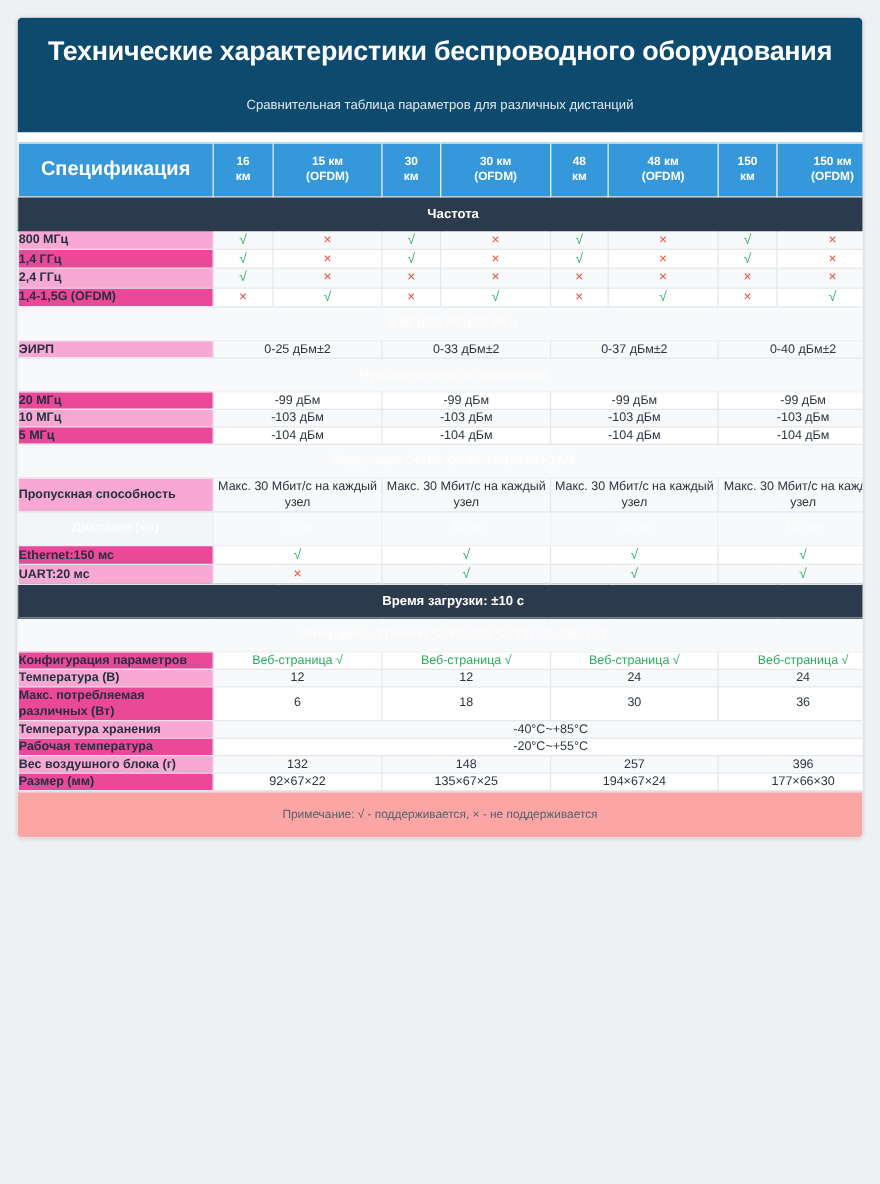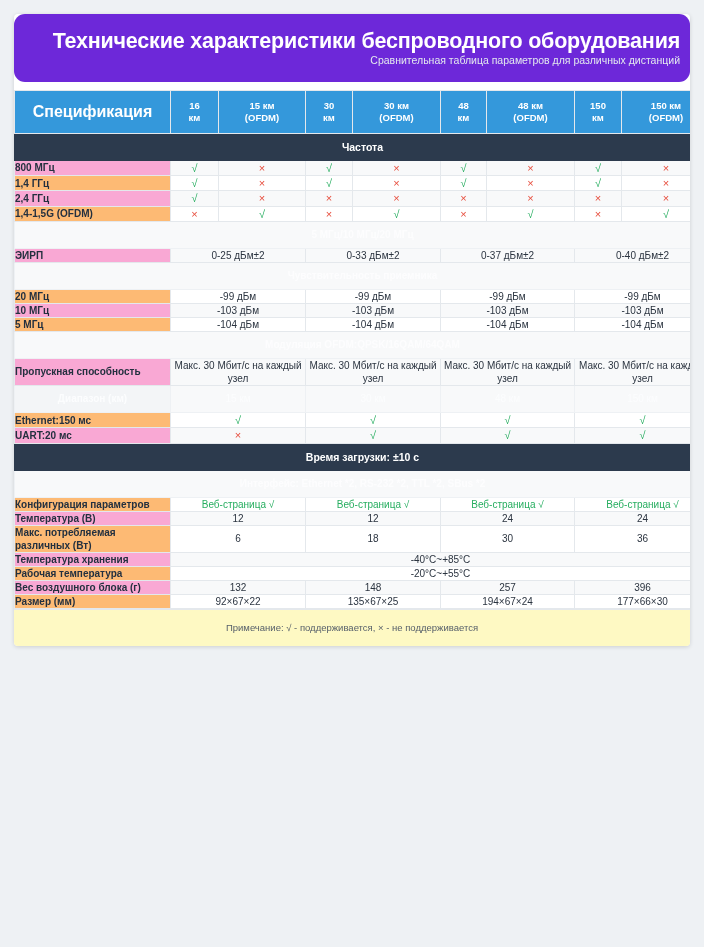--- a/index.html
+++ b/index.html
@@ -16,36 +16,35 @@
   }
   .card {
     width: 676px;
     background: #ffffff;
     border-radius: 4px;
     box-shadow: 0 1px 4px rgba(0,0,0,0.14);
     overflow: hidden;
   }
   
   .hdr {
-    background: #6d28d9;
+    background: #0c4a6e;
     padding: 15px 10px 16px;
-    text-align: right;
-    border-radius: 11px;
+    text-align: center;
   }
   .hdr-title {
     color: #ffffff;
     font-size: 21.5px;
     font-weight: bold;
     line-height: 1.15;
     letter-spacing: -0.2px;
   }
   .hdr-sub {
     color: #e3e8ee;
     font-size: 10.5px;
-    margin-top: 0;
+    margin-top: 24px;
     font-weight: normal;
   }
   
   .tbl-wrap { padding: 8px 0 0 0; background:#fff; }
   table.spec {
     border-collapse: collapse;
     width: 676px;
     table-layout: fixed;
   }
   table.spec td, table.spec th {
@@ -92,21 +91,21 @@
     color: #fcfdfe;
     font-size: 10px;
     text-align: center;
     height: 27px;
     border-color: #eef1f4;
   }
   tr.row-faint td.lbl { font-weight: bold; background:#f3f5f7; }
 
   
   td.lbl {
-    background: #fdba74;
+    background: #ec4899;
     color: #23303f;
     font-size: 10px;
     font-weight: bold;
     text-align: left;
     padding: 7px 9px;
     line-height: 1.3;
   }
   td.val {
     background: #ffffff;
     color: #2b3440;
@@ -118,21 +117,21 @@
   tr.alt td.val { background: #f8f9fa; }
   tr.alt td.lbl { background: #f9a8d4; }
 
   td.val.mark { font-size: 11px; }
   .ok  { color: #27ae60; }
   .no  { color: #e74c3c; }
   .web { color: #27ae60; font-size: 10px; }
 
   
   .foot {
-    background: #fef9c3;
+    background: #fca5a5;
     border-top: 1px solid #e4e8ec;
     text-align: center;
     color: #57606a;
     font-size: 9.5px;
     padding: 12px 6px 13px;
   }
 </style>
 </head>
 <body>
 

